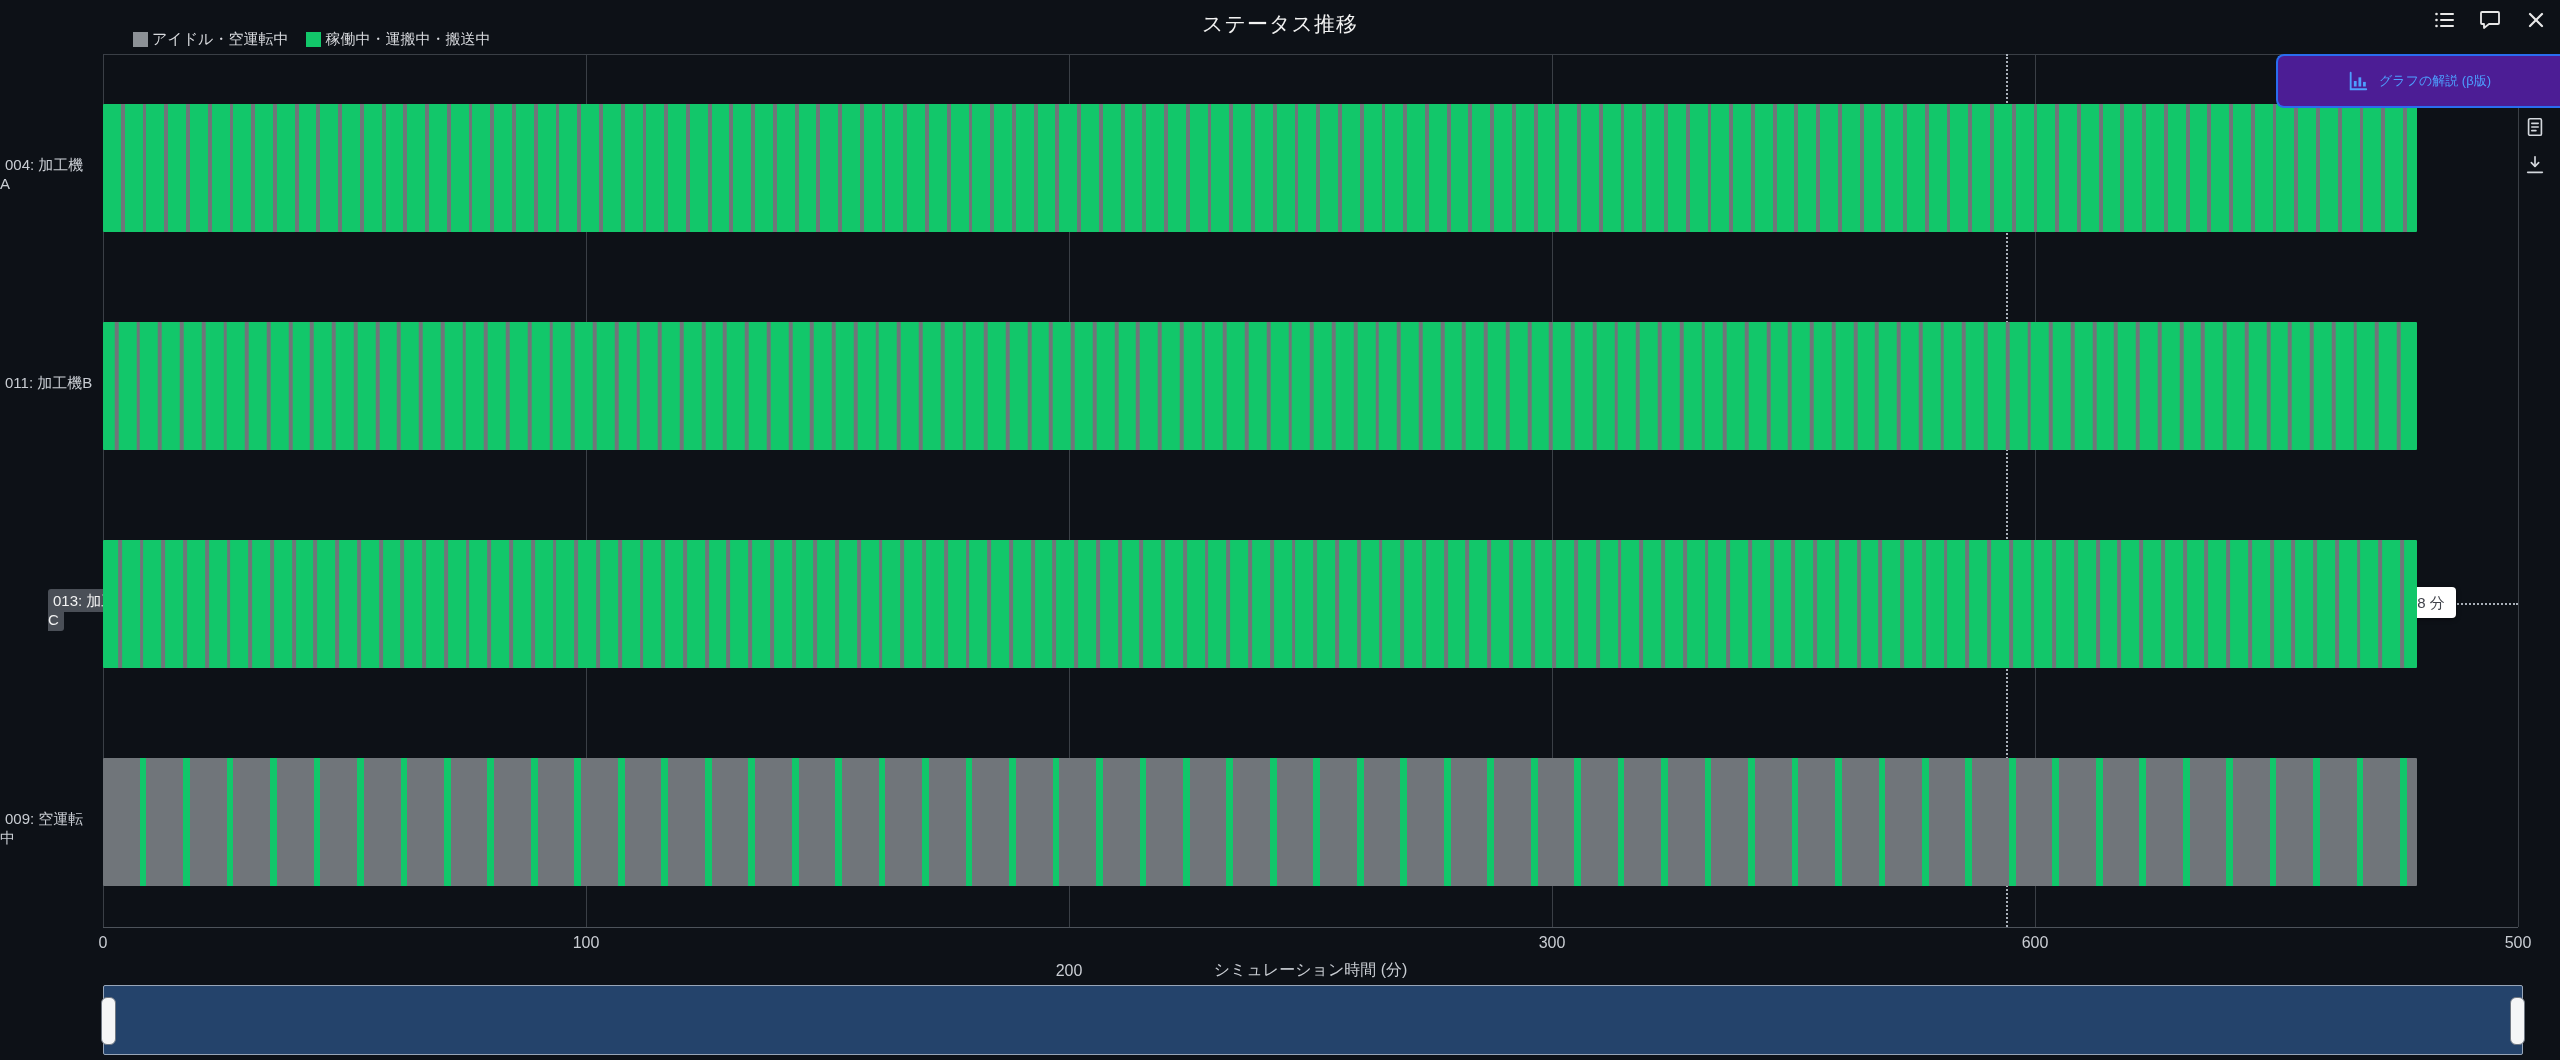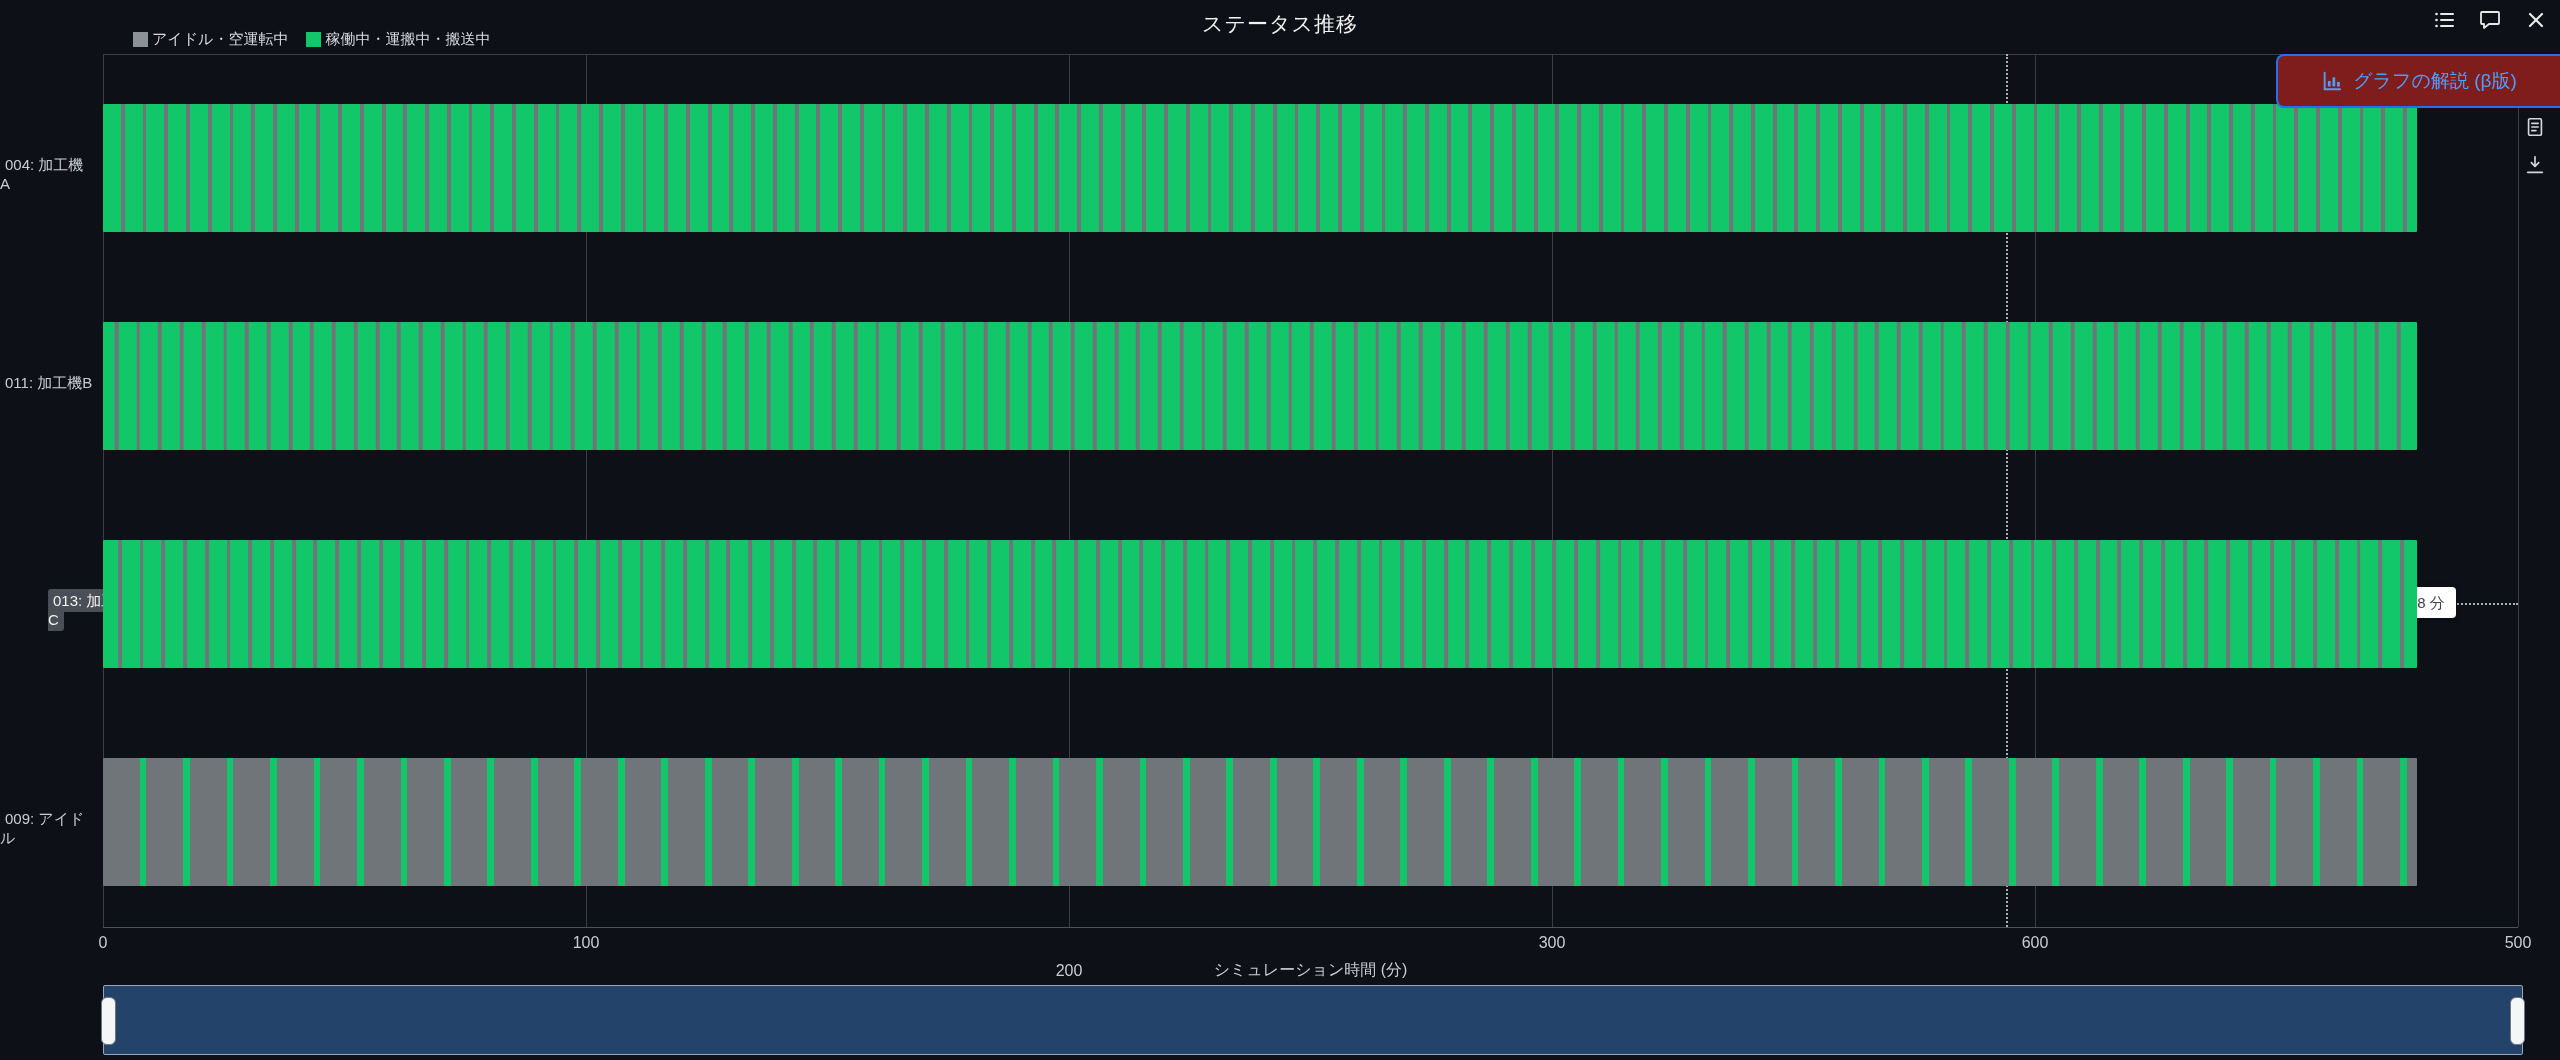--- a/index.html
+++ b/index.html
@@ -33,23 +33,23 @@
   .row-bar{position:absolute;border-radius:1px;}
 
   .spike-v{position:absolute;width:0;border-left:2px dotted #a9b0b9;}
   .spike-h{position:absolute;height:0;border-top:2px dotted #a9b0b9;}
 
   .tooltip{position:absolute;background:#ffffff;color:#40434a;font-size:15px;line-height:1;
            padding:8px 11px;border-radius:4px;white-space:nowrap;
            box-shadow:0 1px 5px rgba(0,0,0,.45);display:flex;gap:7px;align-items:center;}
 
   .explain-btn{position:absolute;left:2276px;top:54px;width:282px;height:50px;
-               background:#7f1d1d;border:2px solid #2a6df0;border-right:none;
+               background:#4c1d95;border:2px solid #2a6df0;border-right:none;
                border-radius:8px 0 0 8px;display:flex;align-items:center;justify-content:center;
-               gap:10px;font-size:19px;cursor:pointer;}
+               gap:10px;font-size:13px;cursor:pointer;}
   .explain-btn svg{width:22px;height:22px;}
 
   .side-icons{position:absolute;right:14px;top:116px;display:flex;flex-direction:column;gap:16px;
               color:#d4d8dd;}
   .side-icons span{width:22px;height:22px;cursor:pointer;}
   .side-icons svg{width:22px;height:22px;display:block;}
 
   .rangeslider{position:absolute;left:103px;top:985px;width:2418px;height:68px;
                background:#24436b;border:1px solid #98a6b8;border-radius:2px;cursor:grab;}
   .rs-handle{position:absolute;width:13px;height:46px;top:calc(50% - 23px);
@@ -120,21 +120,21 @@
       <div class="gridline-v" style="left: 2035px;"></div>
       <div class="x-tick" style="left: 2035px;">600</div>
       <div class="gridline-v" style="left: 2518px;"></div>
       <div class="x-tick" style="left: 2518px;">500</div>
       <div class="y-label" style="top: 156px;"><span class="lbl">004: 加工機A</span></div>
       <div class="row-bar" style="left: 103px; width: 2313.57px; top: 104px; height: 128px; background: repeating-linear-gradient(90deg, rgb(18, 199, 106) 0px, rgb(18, 199, 106) 17.871px, rgb(112, 117, 122) 17.871px, rgb(112, 117, 122) 21.735px) 0px 0px;"></div>
       <div class="y-label" style="top: 374px;"><span class="lbl">011: 加工機B</span></div>
       <div class="row-bar" style="left: 103px; width: 2313.57px; top: 322px; height: 128px; background: repeating-linear-gradient(90deg, rgb(18, 199, 106) 0px, rgb(18, 199, 106) 17.871px, rgb(112, 117, 122) 17.871px, rgb(112, 117, 122) 21.735px) -6.279px 0px;"></div>
       <div class="y-label" style="top: 592px; padding-left: 48px;"><span class="lbl highlight">013: 加工機C</span></div>
       <div class="row-bar" style="left: 103px; width: 2313.57px; top: 540px; height: 128px; background: repeating-linear-gradient(90deg, rgb(18, 199, 106) 0px, rgb(18, 199, 106) 17.871px, rgb(112, 117, 122) 17.871px, rgb(112, 117, 122) 21.735px) -2.898px 0px;"></div>
-      <div class="y-label" style="top: 810px;"><span class="lbl">009: アイドル</span></div>
+      <div class="y-label" style="top: 810px;"><span class="lbl">009: 空運転中</span></div>
       <div class="row-bar" style="left: 103px; width: 2313.57px; top: 758px; height: 128px; background: repeating-linear-gradient(90deg, rgb(112, 117, 122) 0px, rgb(112, 117, 122) 36.708px, rgb(18, 199, 106) 36.708px, rgb(18, 199, 106) 43.47px) 0px 0px;"></div>
     </div>
 
   <div class="x-axis-title">シミュレーション時間 (分)</div>
 
   <div class="explain-btn" style="color: rgb(77, 159, 255);">
     <svg viewBox="0 0 24 24" fill="none" stroke="currentColor" stroke-width="2" stroke-linecap="round">
       <path d="M4 3v18h17"></path>
       <rect x="7.5" y="12" width="3" height="6" fill="currentColor" stroke="none"></rect>
       <rect x="12.5" y="8" width="3" height="10" fill="currentColor" stroke="none"></rect>

